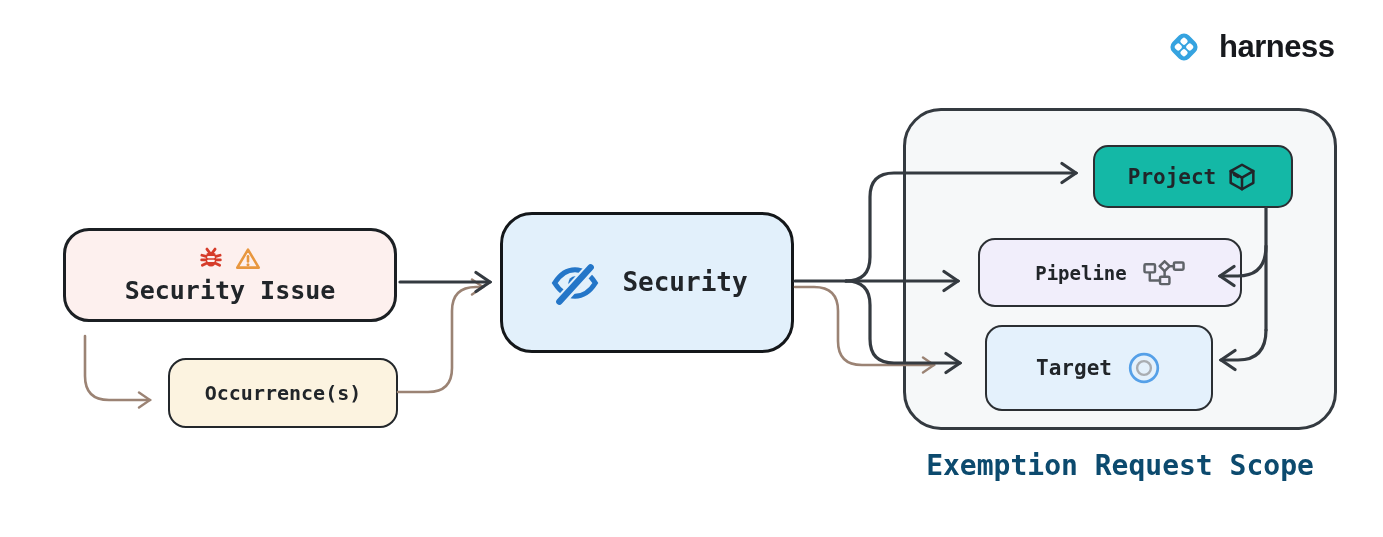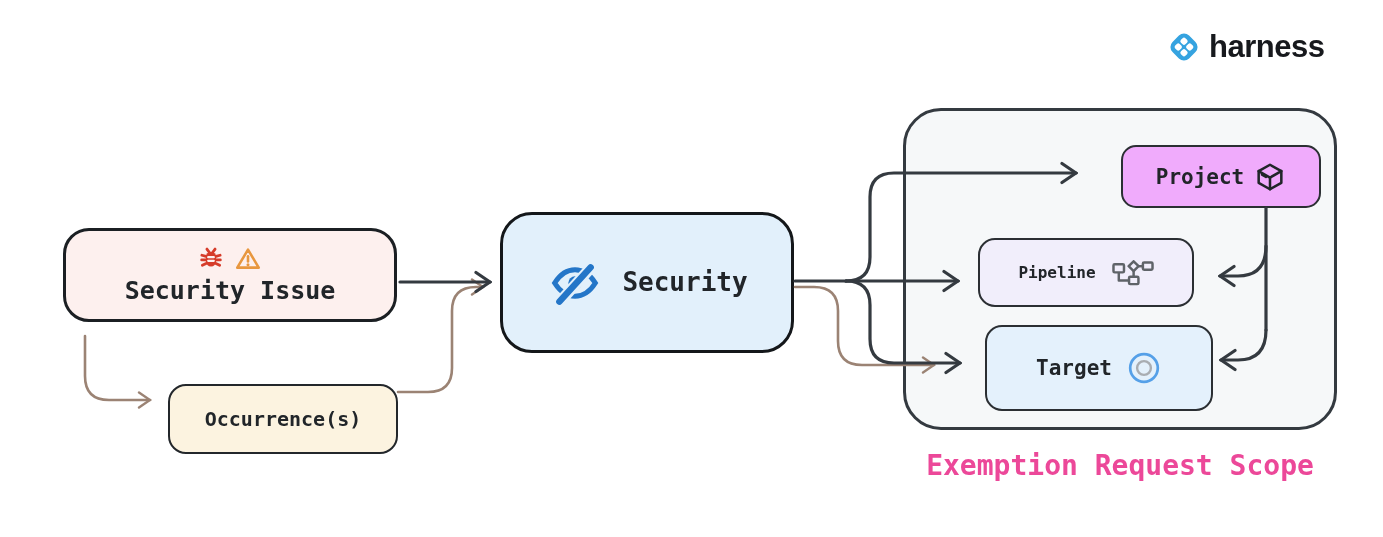--- a/index.html
+++ b/index.html
@@ -7,33 +7,33 @@
           font-family:"DejaVu Sans Mono","Liberation Mono",monospace;overflow:hidden;}
   .wires{position:absolute;left:0;top:0;z-index:5;pointer-events:none;}
   .node{position:absolute;box-sizing:border-box;display:flex;align-items:center;justify-content:center;
         color:#212529;font-weight:bold;z-index:3;}
   .scope-box{position:absolute;box-sizing:border-box;background:#f6f8f9;border:3px solid #343a40;
         border-radius:38px;z-index:1;}
   .security{left:63px;top:228px;width:334px;height:94px;background:#fdf0ee;border:3.5px solid #1b1f23;
         border-radius:26px;flex-direction:column;gap:3px;font-size:25px;}
   .security .icon-row{display:flex;align-items:center;gap:8px;}
   .occurrence{left:168px;top:358px;width:230px;height:70px;background:#fcf3e0;border:2.5px solid #23272b;
-        border-radius:18px;font-size:20px;margin-top:26px;}
+        border-radius:18px;font-size:20px;}
   .request{left:500px;top:212px;width:294px;height:141px;background:#e2f0fb;border:3.5px solid #14171a;
         border-radius:32px;gap:18px;font-size:26px;}
   .request .lbl{display:flex;flex-direction:column;align-items:center;line-height:1.25;}
-  .project{left:1093px;top:145px;width:200px;height:63px;background:#f0abfc;border:2.5px solid #2b2f33;
-        border-radius:15px;font-size:21px;gap:10px;margin-left:28px;}
-  .pipeline{left:978px;top:238px;width:216px;height:69px;background:#f1eefb;border:2.5px solid #2b2f33;
-        border-radius:17px;font-size:16px;gap:16px;}
+  .project{left:1093px;top:145px;width:200px;height:63px;background:#14b8a6;border:2.5px solid #2b2f33;
+        border-radius:15px;font-size:21px;gap:10px;}
+  .pipeline{left:978px;top:238px;width:264px;height:69px;background:#f1eefb;border:2.5px solid #2b2f33;
+        border-radius:17px;font-size:19px;gap:16px;}
   .target{left:985px;top:325px;width:228px;height:86px;background:#e4f1fc;border:2.5px solid #2b2f33;
         border-radius:17px;font-size:21px;gap:14px;}
   .scope-label{position:absolute;left:903px;top:449px;width:434px;text-align:center;font-size:28px;
-        font-weight:bold;color:#ec4899;z-index:3;white-space:nowrap;}
-  .logo{position:absolute;left:1166px;top:29px;display:flex;gap:7px;z-index:3;}
+        font-weight:bold;color:#0c4a6e;z-index:3;white-space:nowrap;}
+  .logo{position:absolute;left:1166px;top:29px;display:flex;gap:17px;z-index:3;}
   .logo .brand{font-family:"Liberation Sans",sans-serif;font-weight:bold;font-size:31px;color:#17191d;
         letter-spacing:-0.5px;}
   svg{display:block;}
 </style>
 </head>
 <body>
 
 <div class="canvas">
 
   <div class="logo">

